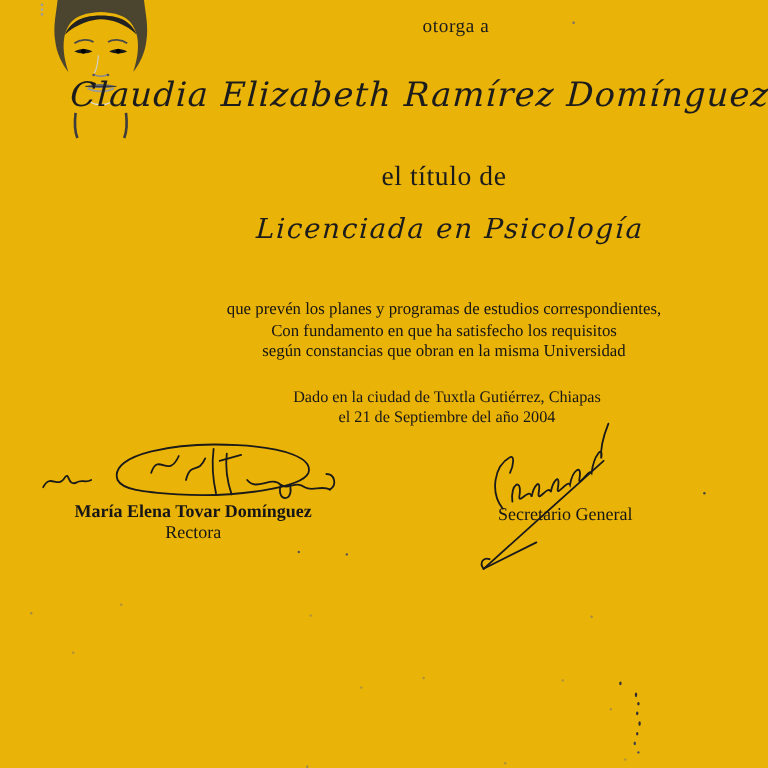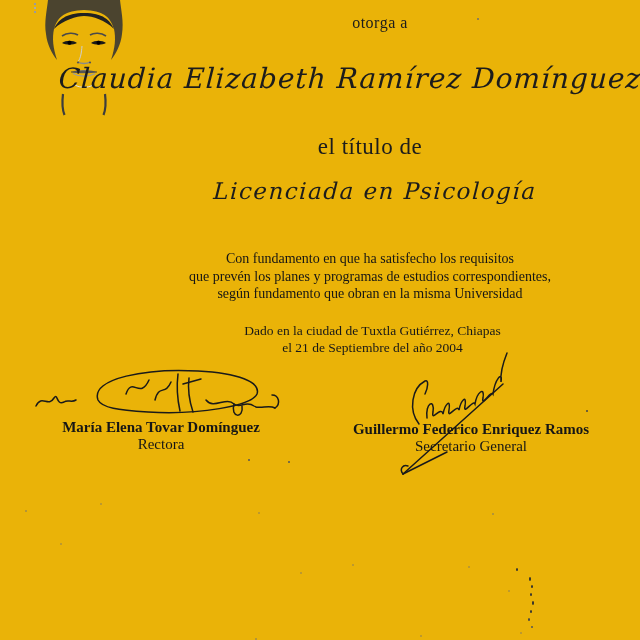--- a/index.html
+++ b/index.html
@@ -73,23 +73,23 @@
 
   <div class="abs ctr otorga">otorga a</div>
 
   <div class="abs ctr recipient">Claudia Elizabeth Ramírez Domínguez</div>
 
   <div class="abs ctr titulo">el título de</div>
 
   <div class="abs ctr degree">Licenciada en Psicología</div>
 
   <div class="abs ctr body-par">
+    <div>que prevén los planes y programas de estudios correspondientes,</div>
     <div>Con fundamento en que ha satisfecho los requisitos</div>
-    <div>que prevén los planes y programas de estudios correspondientes,</div>
-    <div>según fundamento que obran en la misma Universidad</div>
+    <div>según constancias que obran en la misma Universidad</div>
   </div>
 
   <div class="abs ctr issued">
     <div>Dado en la ciudad de Tuxtla Gutiérrez, Chiapas</div>
     <div>el 21 de Septiembre del año 2004</div>
   </div>
 
   <svg class="abs" style="top:366px;left:28px;" width="255" height="54" viewBox="0 0 255 54">
     <g stroke="#1a1a1a" stroke-width="1.5" fill="none" stroke-linecap="round">
       <path d="M8,40 C14,28 20,42 26,32 C30,26 28,40 36,36 C40,33 43,37 48,34"></path>
@@ -122,21 +122,20 @@
       <path d="M8,126 L52,104"></path>
       <path d="M8,126 C4,121 8,116 13,118"></path>
     </g>
   </svg>
 
   <div class="abs micro-wrap r">
     
   </div>
 
   <div class="abs ctr right-name-block">
-    <div class="sig-name">Guillermo Federico Enriquez Ramos</div>
     <div class="sig-title">Secretario General</div>
   </div>
 
   <div>
     <div class="speck" style="left:477px;top:18px;width:2px;height:2px;"></div>
     <div class="speck" style="left:586px;top:410px;width:2px;height:2px;background:#444;"></div>
     <div class="speck" style="left:248px;top:459px;width:2px;height:2px;background:#555;"></div>
     <div class="speck" style="left:288px;top:461px;width:2px;height:2px;background:#555;"></div>
     <div class="speck" style="left:25px;top:510px;width:2px;height:2px;opacity:.6;"></div>
     <div class="speck" style="left:100px;top:503px;width:2px;height:2px;opacity:.5;"></div>

